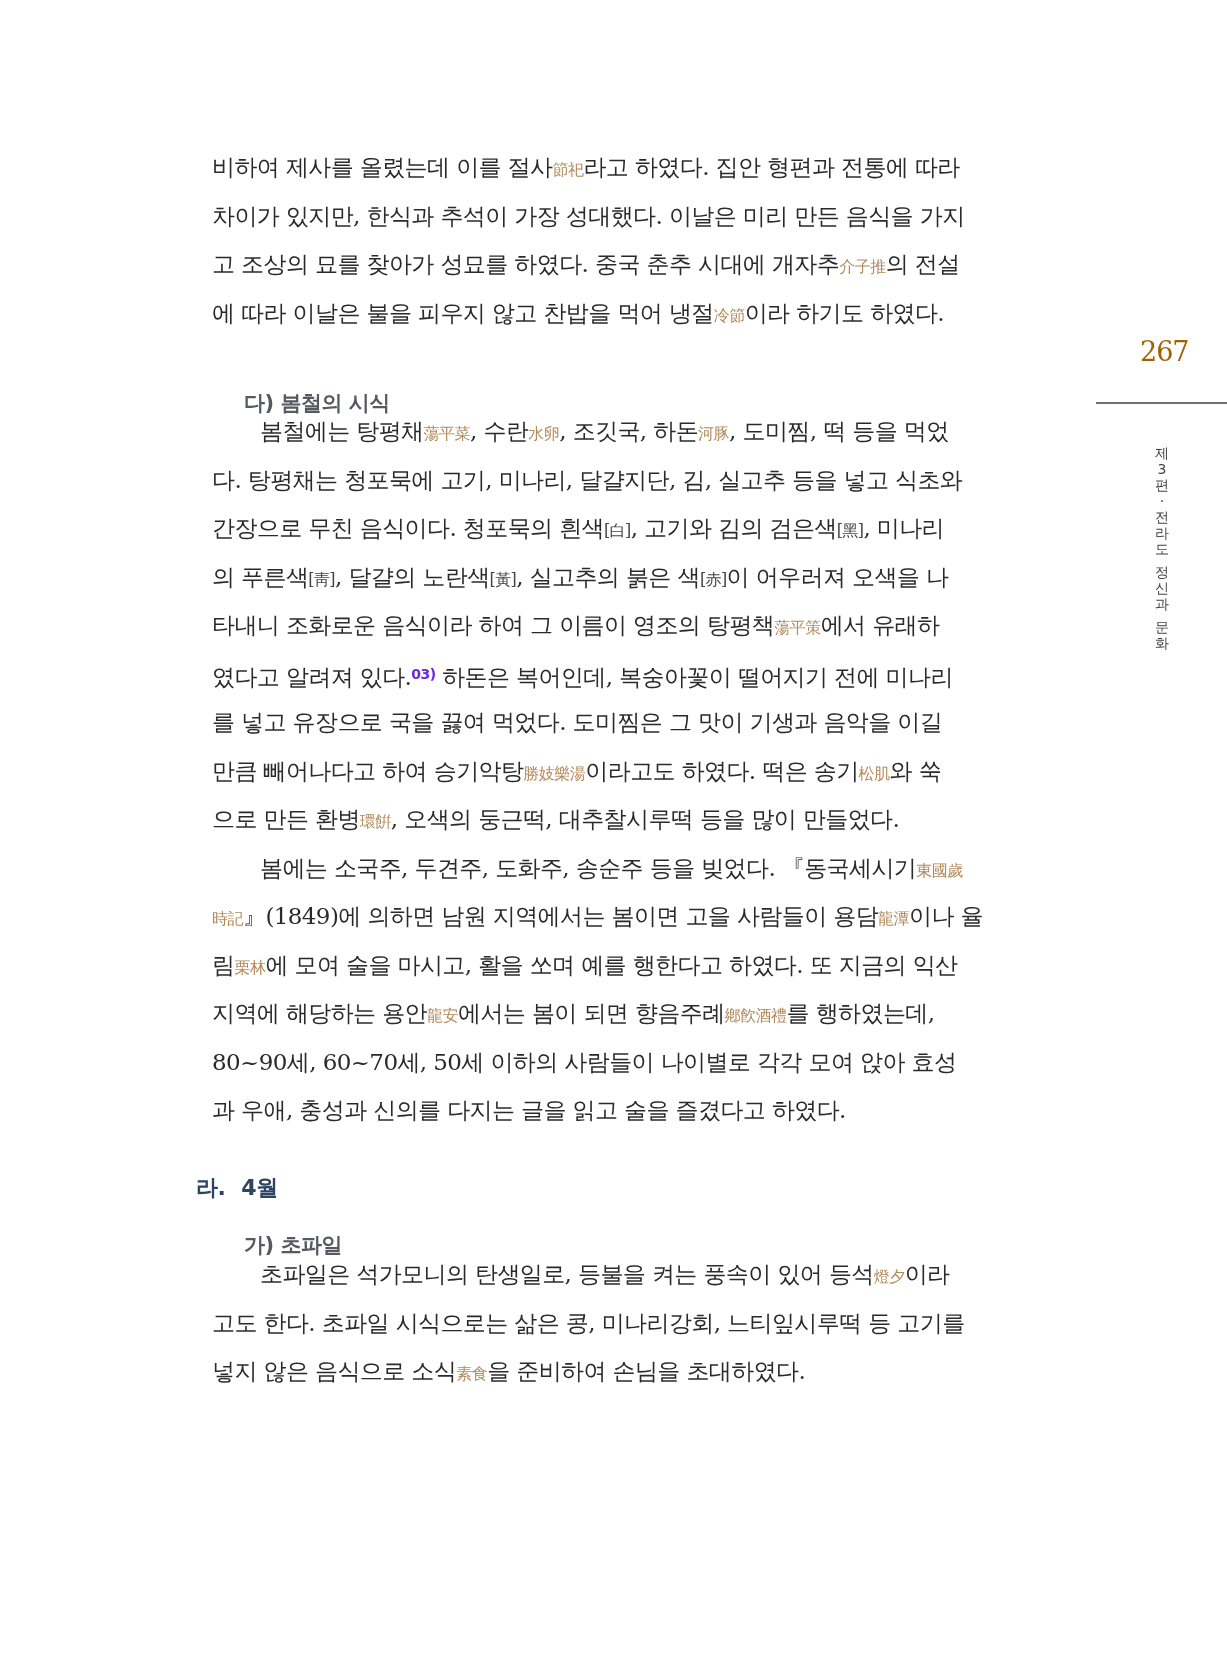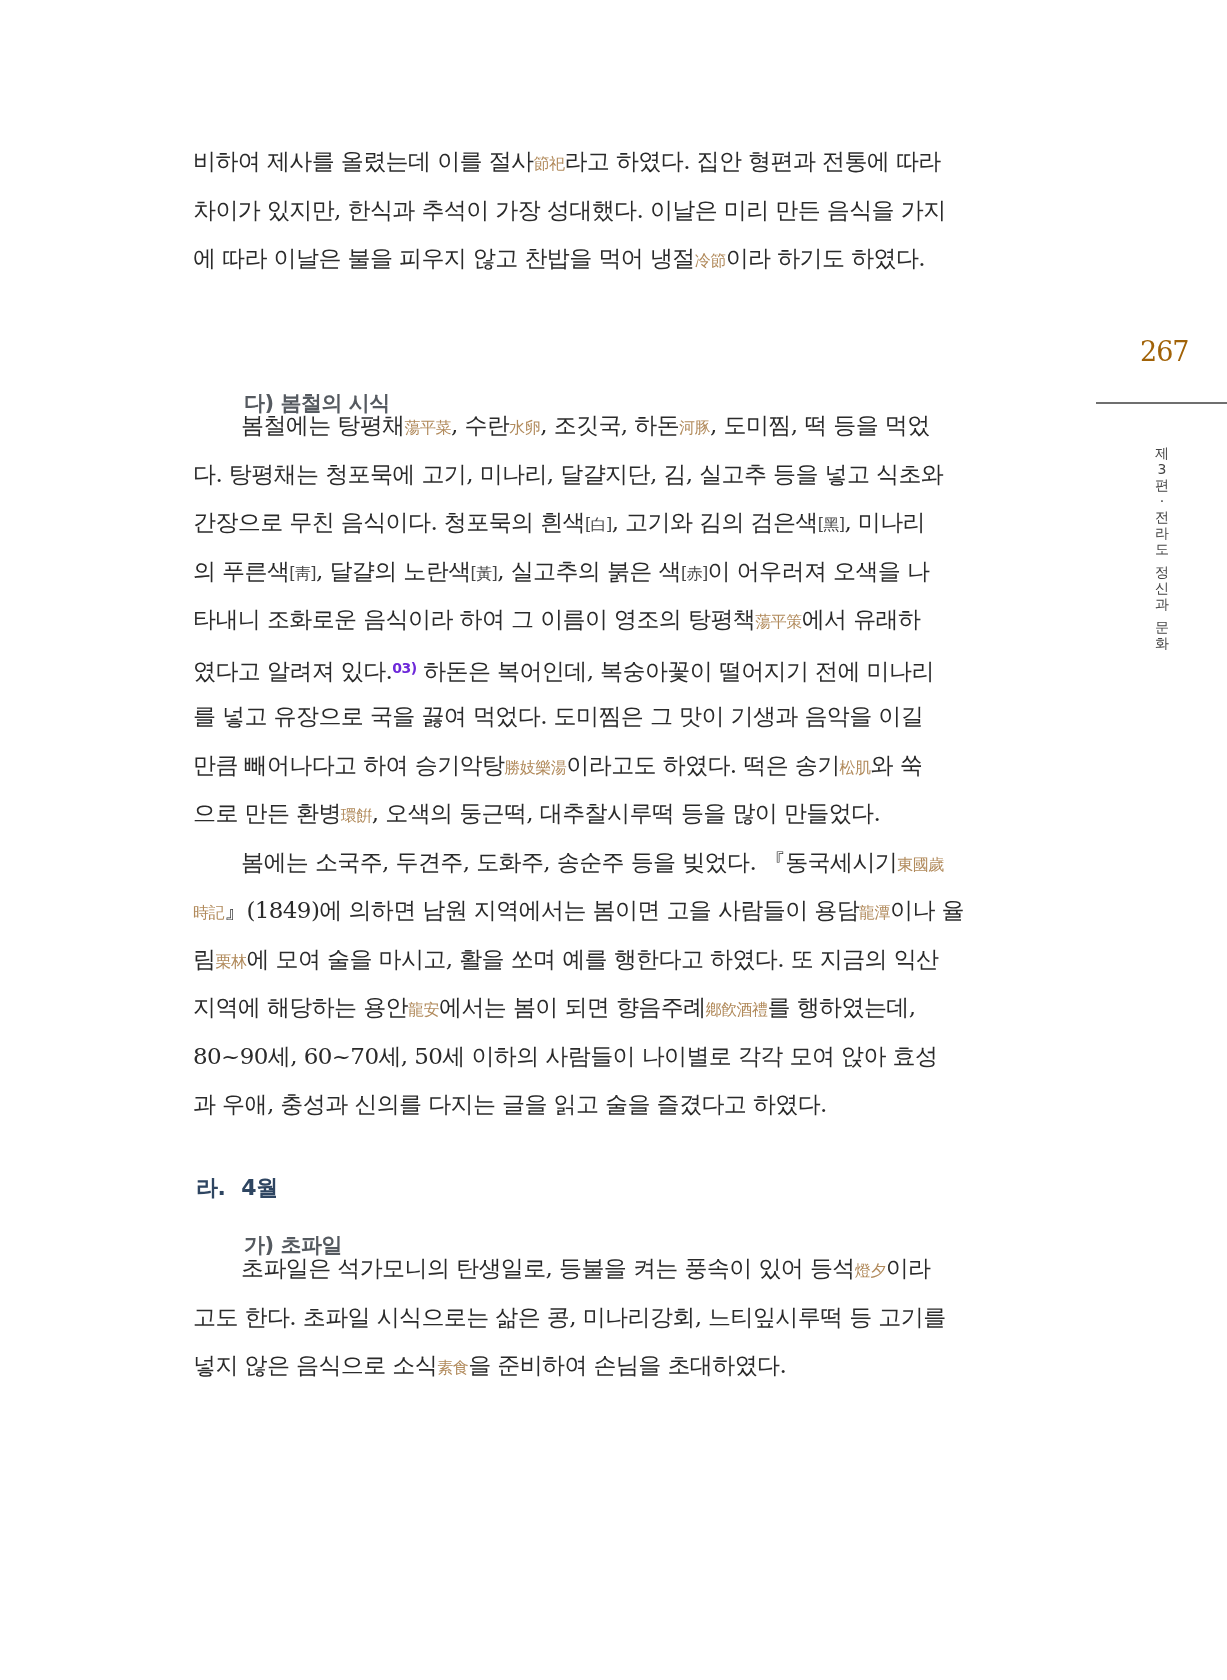--- a/index.html
+++ b/index.html
@@ -1,22 +1,22 @@
 <!DOCTYPE html>
 <html><head>
 <meta charset="utf-8">
 <style>
   html, body { margin: 0; padding: 0; }
   body {
     width: 1227px; height: 1680px; background: #ffffff; position: relative; overflow: hidden;
     font-family: "DejaVu Serif", "Liberation Serif", serif; color: #2a2a2a;
   }
   .body-text {
-    position: absolute; left: 193px; width: 744px;
-    font-size: 23px; line-height: 44px; letter-spacing: -0.6px;
+    position: absolute; left: 212px; width: 744px;
+    font-size: 23px; line-height: 57px; letter-spacing: -0.6px;
     text-align: justify;
   }
   .line { display: block; white-space: nowrap; height: 48.5px; }
   .indent { padding-left: 48px; }
   .hanja { color: #b18a5b; font-size: 16px; letter-spacing: -0.5px; }
   .bracket-hanja { font-size: 16px; color: #444; }
   .fnref { color: #6d28d9; font-size: 14px; vertical-align: 6px; font-family: "DejaVu Sans", sans-serif; font-weight: bold; }
   .sub-heading {
     position: absolute; left: 244px; font-family: "DejaVu Sans", sans-serif;
     font-weight: bold; font-size: 21px; color: #555a60; letter-spacing: -0.5px; margin-top: 24px;
@@ -59,20 +59,21 @@
     <span>신</span>
     <span>과</span>
     <span class="gap"></span>
     <span>문</span>
     <span>화</span>
   </div>
 
 <div class="body-text" id="para1" style="top:139px;">
     <span class="line"><span>비하여 제사를 올렸는데 이를 절사</span><span class="hanja">節祀</span><span>라고 하였다. 집안 형편과 전통에 따라</span></span>
     <span class="line"><span>차이가 있지만, 한식과 추석이 가장 성대했다. 이날은 미리 만든 음식을 가지</span></span>
+    <span class="line"><span>고 조상의 묘를 찾아가 성묘를 하였다. 중국 춘추 시대에 개자추</span><span class="hanja">介子推</span><span>의 전설</span></span>
     <span class="line"><span>에 따라 이날은 불을 피우지 않고 찬밥을 먹어 냉절</span><span class="hanja">冷節</span><span>이라 하기도 하였다.</span></span>
   </div>
 
 <div class="sub-heading" style="top:365px;">다) 봄철의 시식</div>
 <div class="body-text" id="secda" style="top:403px;">
     <span class="line indent"><span>봄철에는 탕평채</span><span class="hanja">蕩平菜</span><span>, 수란</span><span class="hanja">水卵</span><span>, 조깃국, 하돈</span><span class="hanja">河豚</span><span>, 도미찜, 떡 등을 먹었</span></span>
     <span class="line"><span>다. 탕평채는 청포묵에 고기, 미나리, 달걀지단, 김, 실고추 등을 넣고 식초와</span></span>
     <span class="line"><span>간장으로 무친 음식이다. 청포묵의 흰색</span><span class="bracket-hanja">[白]</span><span>, 고기와 김의 검은색</span><span class="bracket-hanja">[黑]</span><span>, 미나리</span></span>
     <span class="line"><span>의 푸른색</span><span class="bracket-hanja">[靑]</span><span>, 달걀의 노란색</span><span class="bracket-hanja">[黃]</span><span>, 실고추의 붉은 색</span><span class="bracket-hanja">[赤]</span><span>이 어우러져 오색을 나</span></span>
     <span class="line"><span>타내니 조화로운 음식이라 하여 그 이름이 영조의 탕평책</span><span class="hanja">蕩平策</span><span>에서 유래하</span></span>

